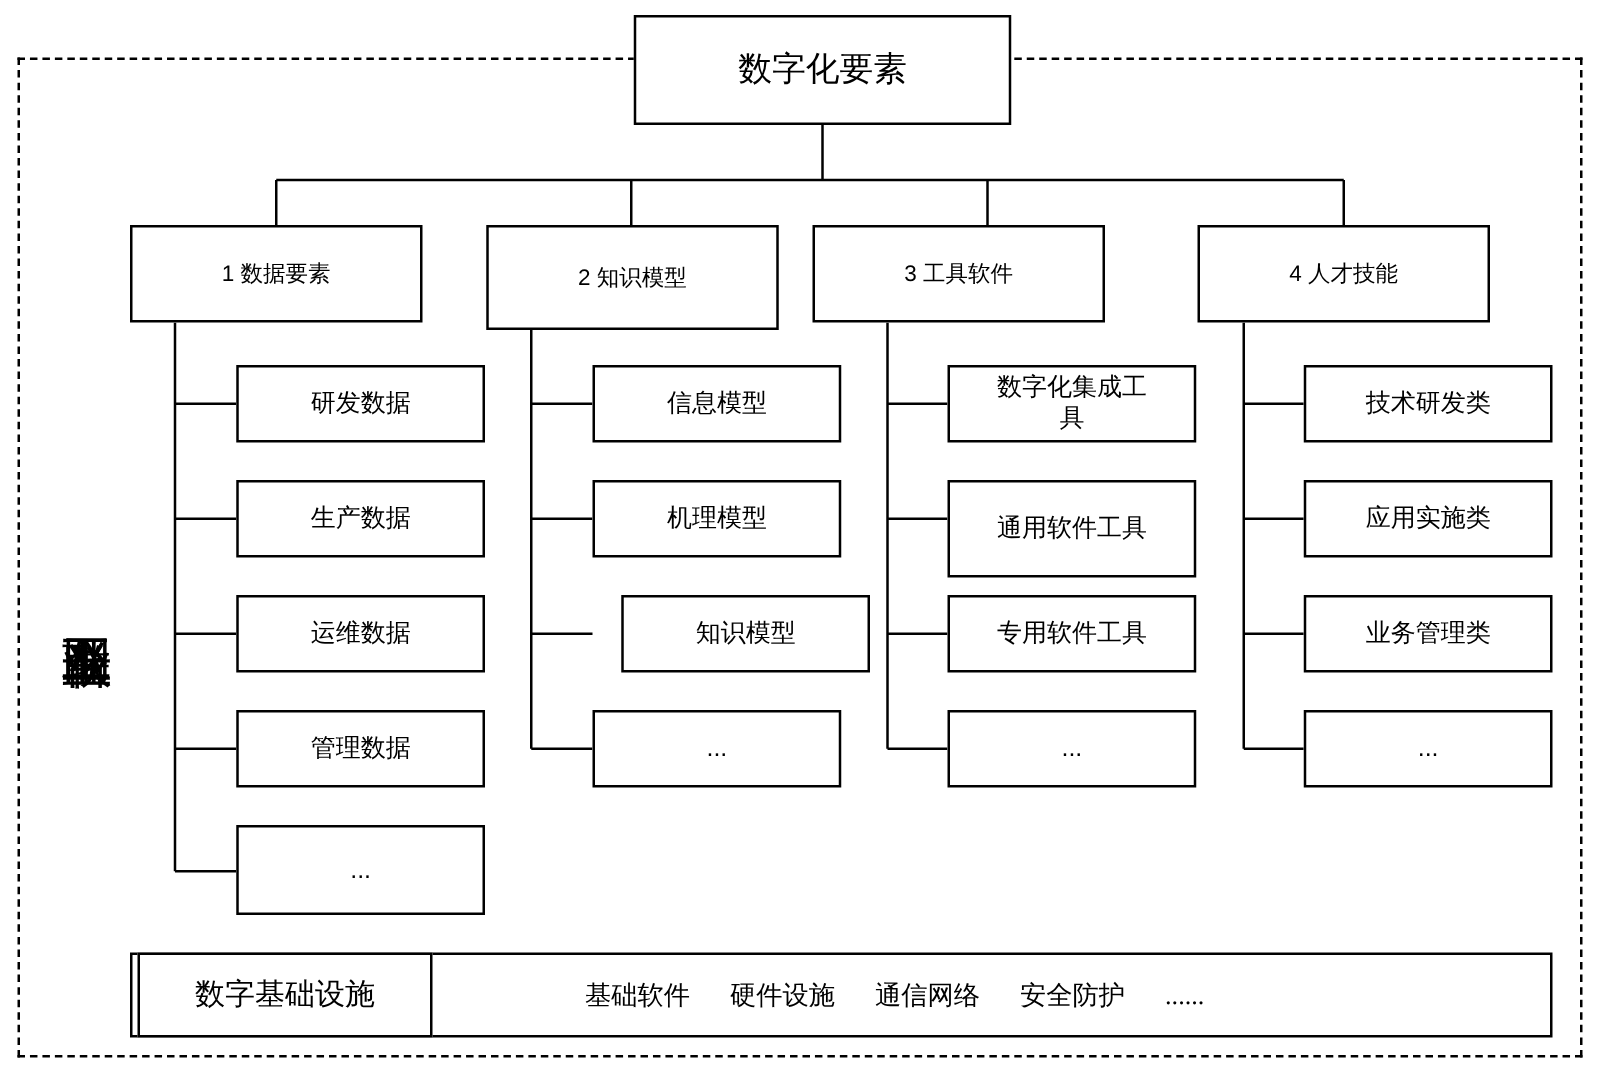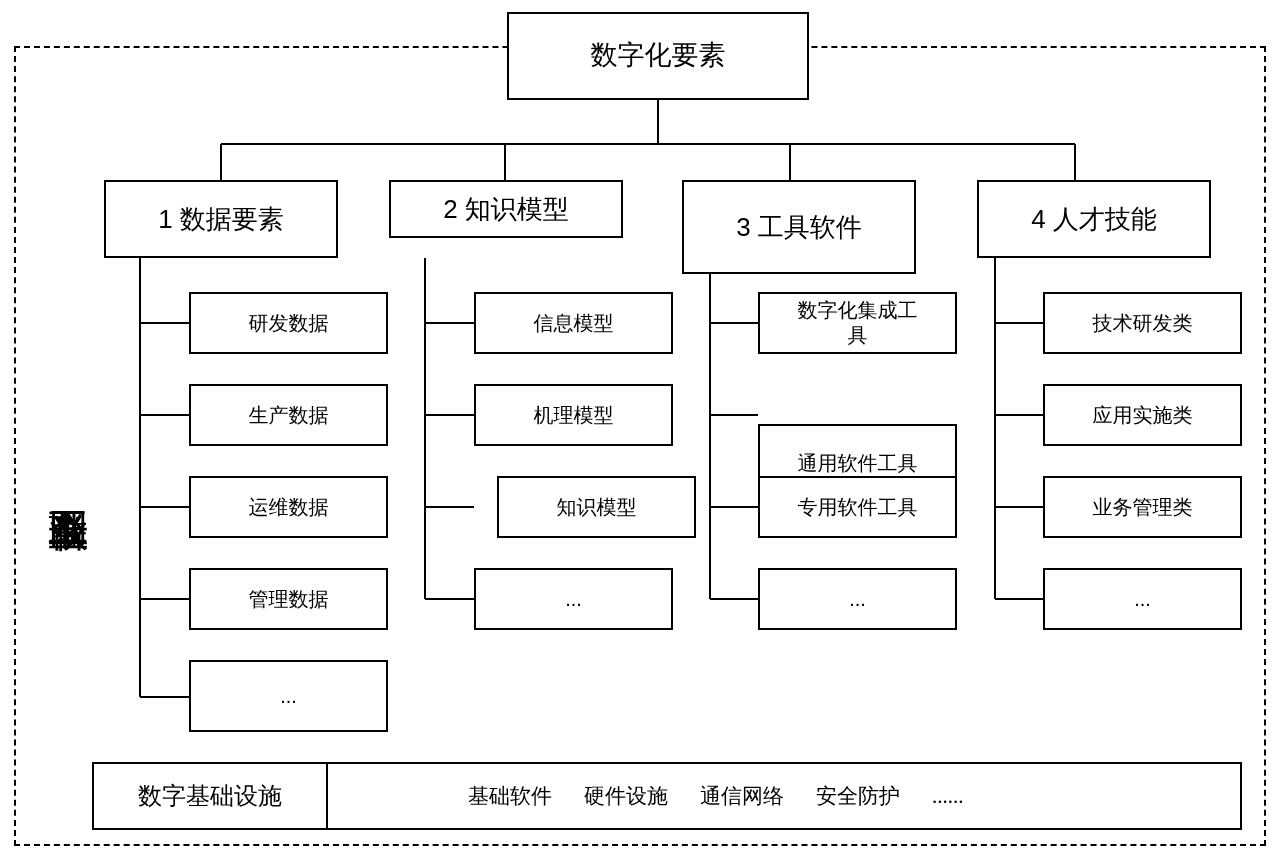--- a/index.html
+++ b/index.html
@@ -27,21 +27,21 @@
     align-items: center;
     justify-content: center;
     text-align: center;
     line-height: 1.25;
     z-index: 3;
   }
   .root-box {
     font-size: 27px;
   }
   .cat-box {
-    font-size: 26px;
+    font-size: 18px;
   }
   .leaf-box {
     font-size: 20px;
   }
   .infra-label-box {
     font-size: 24px;
     z-index: 4;
   }
   .infra-bar {
     position: absolute;
@@ -146,70 +146,70 @@
   <div class="box leaf-box" style="left:189px; top:476px; width:199px; height:62px;">
     <span>运维数据</span>
   </div>
   <div class="box leaf-box" style="left:189px; top:568px; width:199px; height:62px;text-align:center;">
     <span>管理数据</span>
   </div>
   <div class="box leaf-box" style="left:189px; top:660px; width:199px; height:72px;">
     <span>...</span>
   </div>
 
-  <div class="box cat-box" style="left:389px; top:180px; width:234px; height:58px;">
+  <div class="box cat-box" style="left:389px; top:180px; width:234px; height:84px;">
     <span>2 知识模型</span>
   </div>
   <div class="box leaf-box" style="left:474px; top:384px; width:199px; height:62px;">
     <span>机理模型</span>
   </div>
   <div class="box leaf-box" style="left:474px; top:292px; width:199px; height:62px;">
     <span>信息模型</span>
   </div>
   <div class="box leaf-box" style="left:474px; top:476px; width:199px; height:62px;margin-left:23px;">
     <span>知识模型</span>
   </div>
   <div class="box leaf-box" style="left:474px; top:568px; width:199px; height:62px;">
     <span>...</span>
   </div>
 
-  <div class="box cat-box" style="left:682px; top:180px; width:234px; height:94px;">
+  <div class="box cat-box" style="left:650px; top:180px; width:234px; height:78px;">
     <span>3 工具软件</span>
   </div>
   <div class="box leaf-box" style="left:758px; top:292px; width:199px; height:62px; padding:0 28px;text-align:center;">
     <span>数字化集成工具</span>
   </div>
-  <div class="box leaf-box" style="left:758px; top:384px; width:199px; height:78px;margin-top:40px;">
+  <div class="box leaf-box" style="left:758px; top:384px; width:199px; height:78px;">
     <span>通用软件工具</span>
   </div>
   <div class="box leaf-box" style="left:758px; top:476px; width:199px; height:62px;justify-content:center;">
     <span>专用软件工具</span>
   </div>
   <div class="box leaf-box" style="left:758px; top:568px; width:199px; height:62px;">
     <span>...</span>
   </div>
 
-  <div class="box cat-box" style="left:958px; top:180px; width:234px; height:78px;margin-left:19px;">
+  <div class="box cat-box" style="left:958px; top:180px; width:234px; height:78px;">
     <span>4 人才技能</span>
   </div>
   <div class="box leaf-box" style="left:1043px; top:292px; width:199px; height:62px;">
     <span>技术研发类</span>
   </div>
   <div class="box leaf-box" style="left:1043px; top:384px; width:199px; height:62px;">
     <span>应用实施类</span>
   </div>
   <div class="box leaf-box" style="left:1043px; top:476px; width:199px; height:62px;">
     <span>业务管理类</span>
   </div>
   <div class="box leaf-box" style="left:1043px; top:568px; width:199px; height:62px;">
     <span>...</span>
   </div>
 
   <div class="infra-bar" style="left:104px; top:762px; width:1138px; height:68px;"></div>
-  <div class="box infra-label-box" style="left:92px; top:762px; width:236px; height:68px;">
+  <div class="box infra-label-box" style="left:110px; top:762px; width:236px; height:68px;">
     <span>数字基础设施</span>
   </div>
   <div class="infra-items" style="left:468px; top:762px; height:68px;">
     <span>基础软件</span>
     <span>硬件设施</span>
     <span>通信网络</span>
     <span>安全防护</span>
     <span>......</span>
   </div>
 

